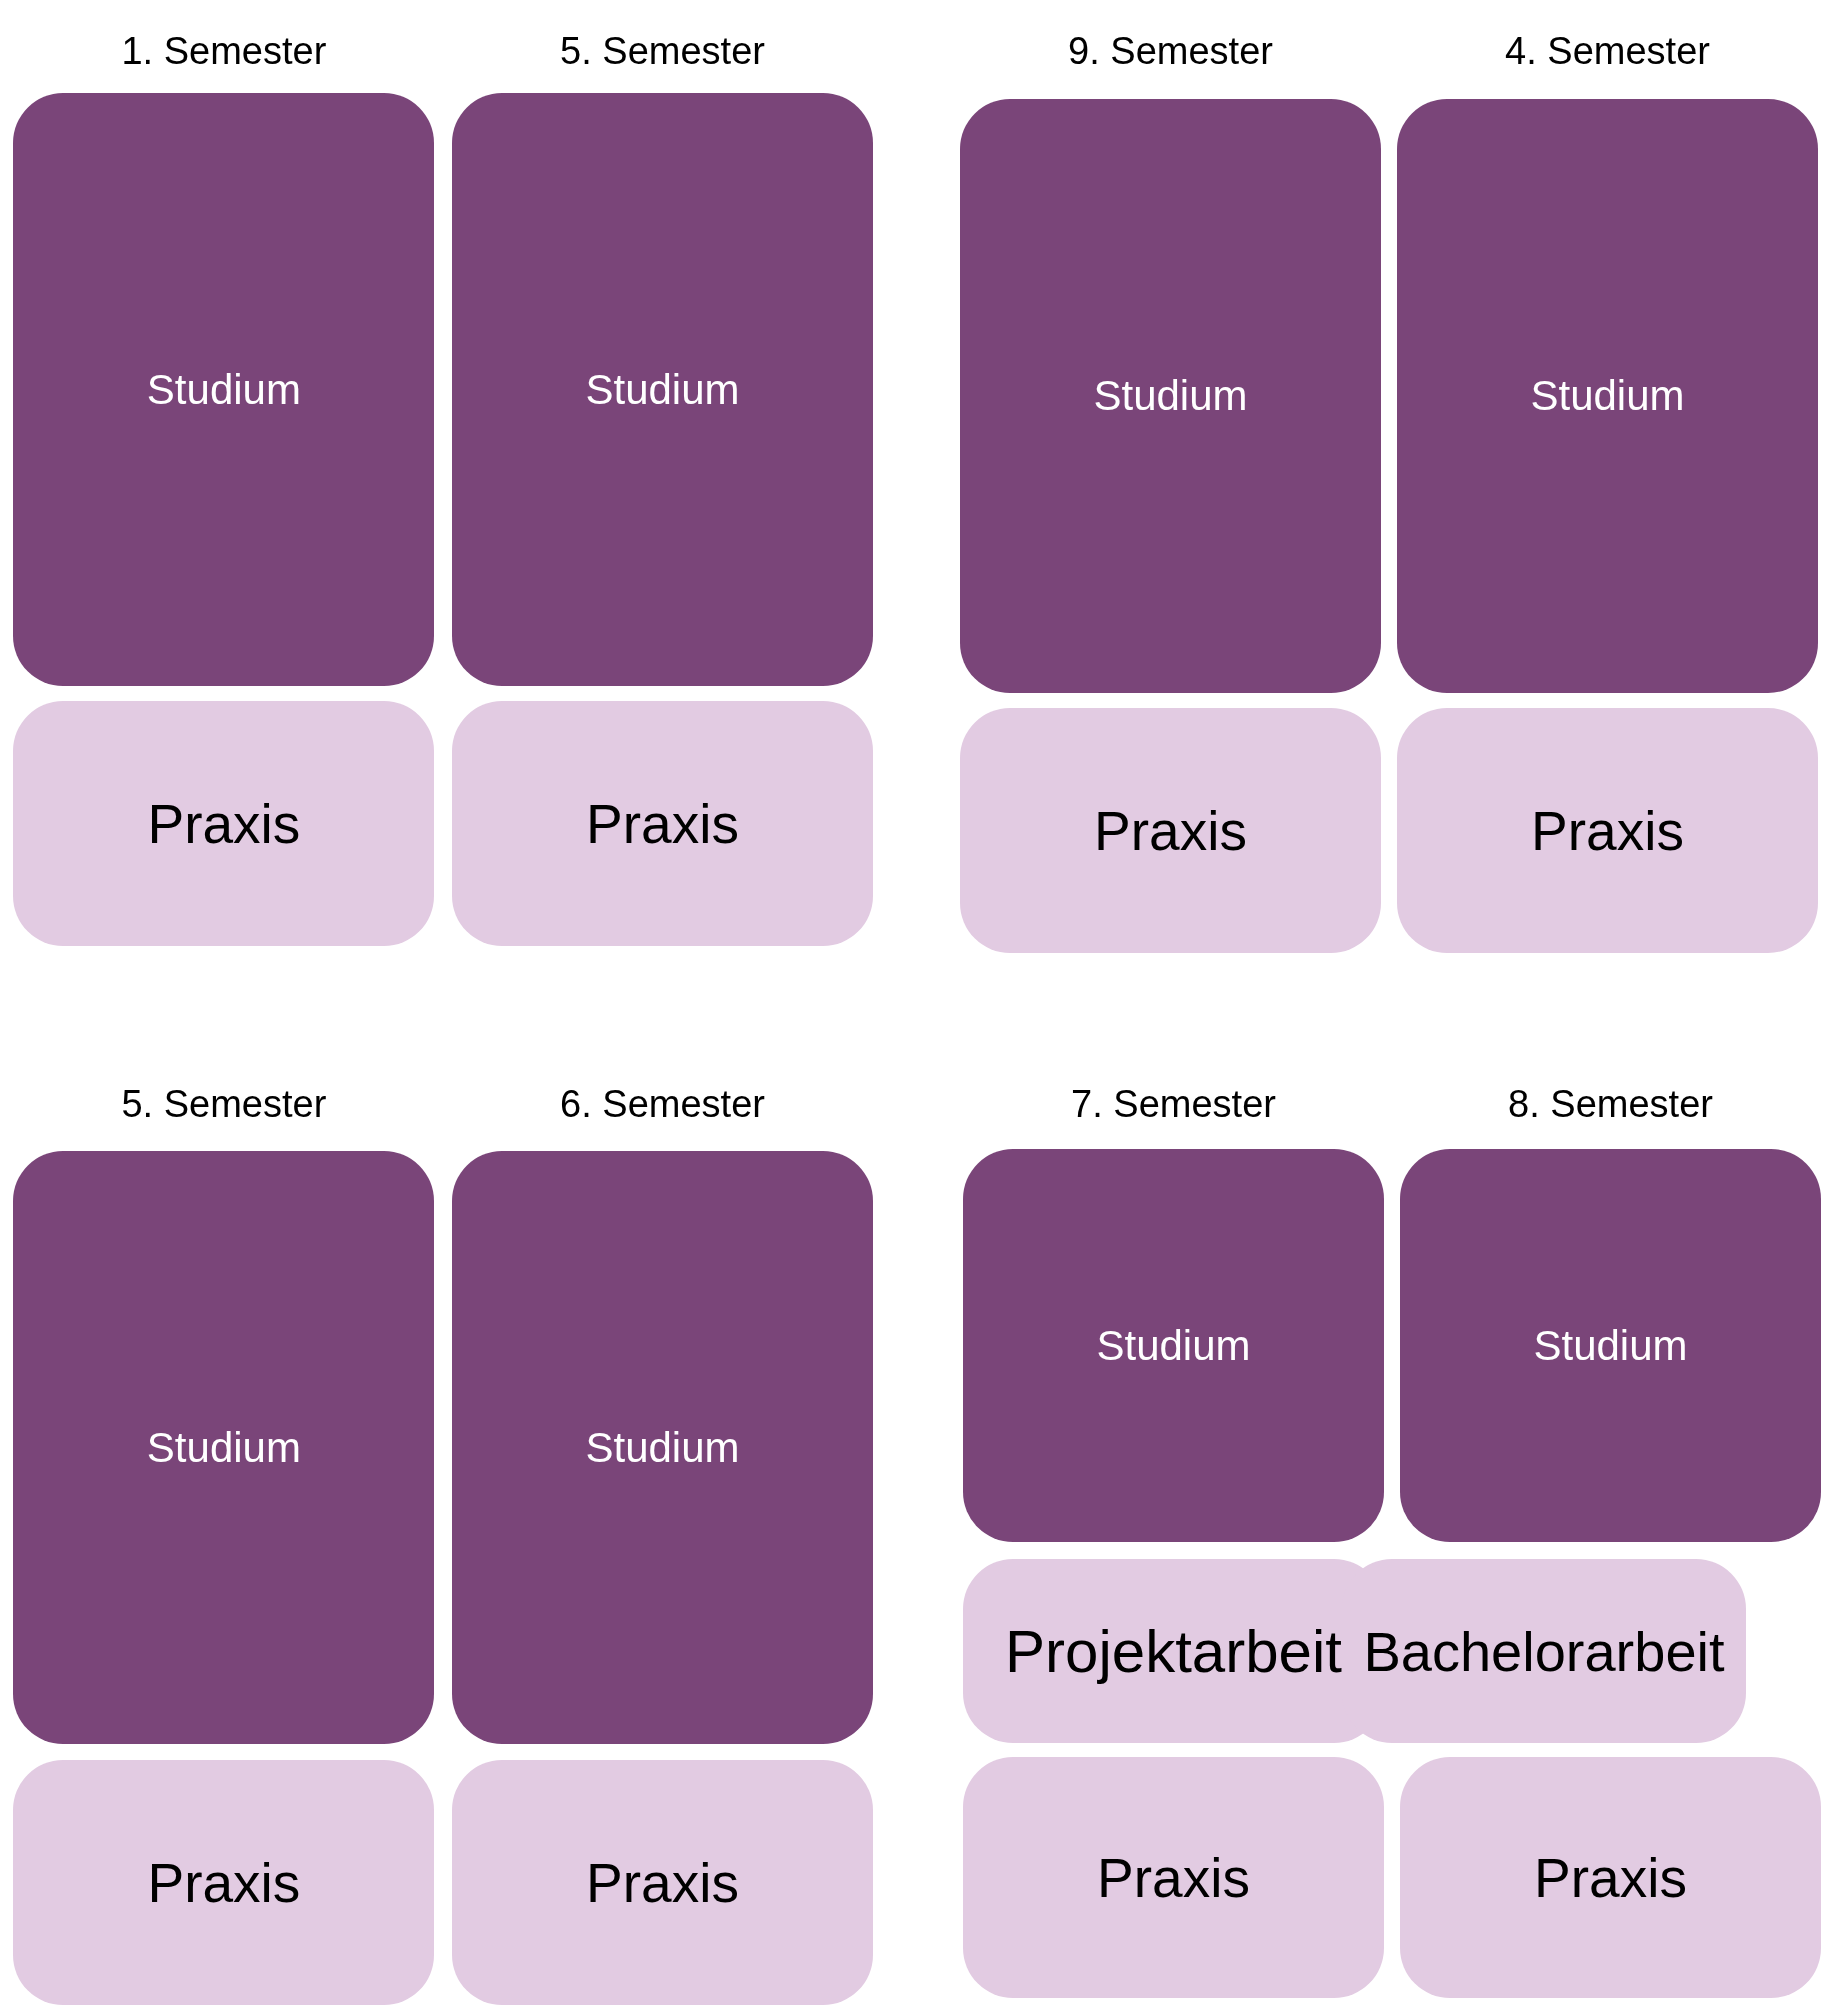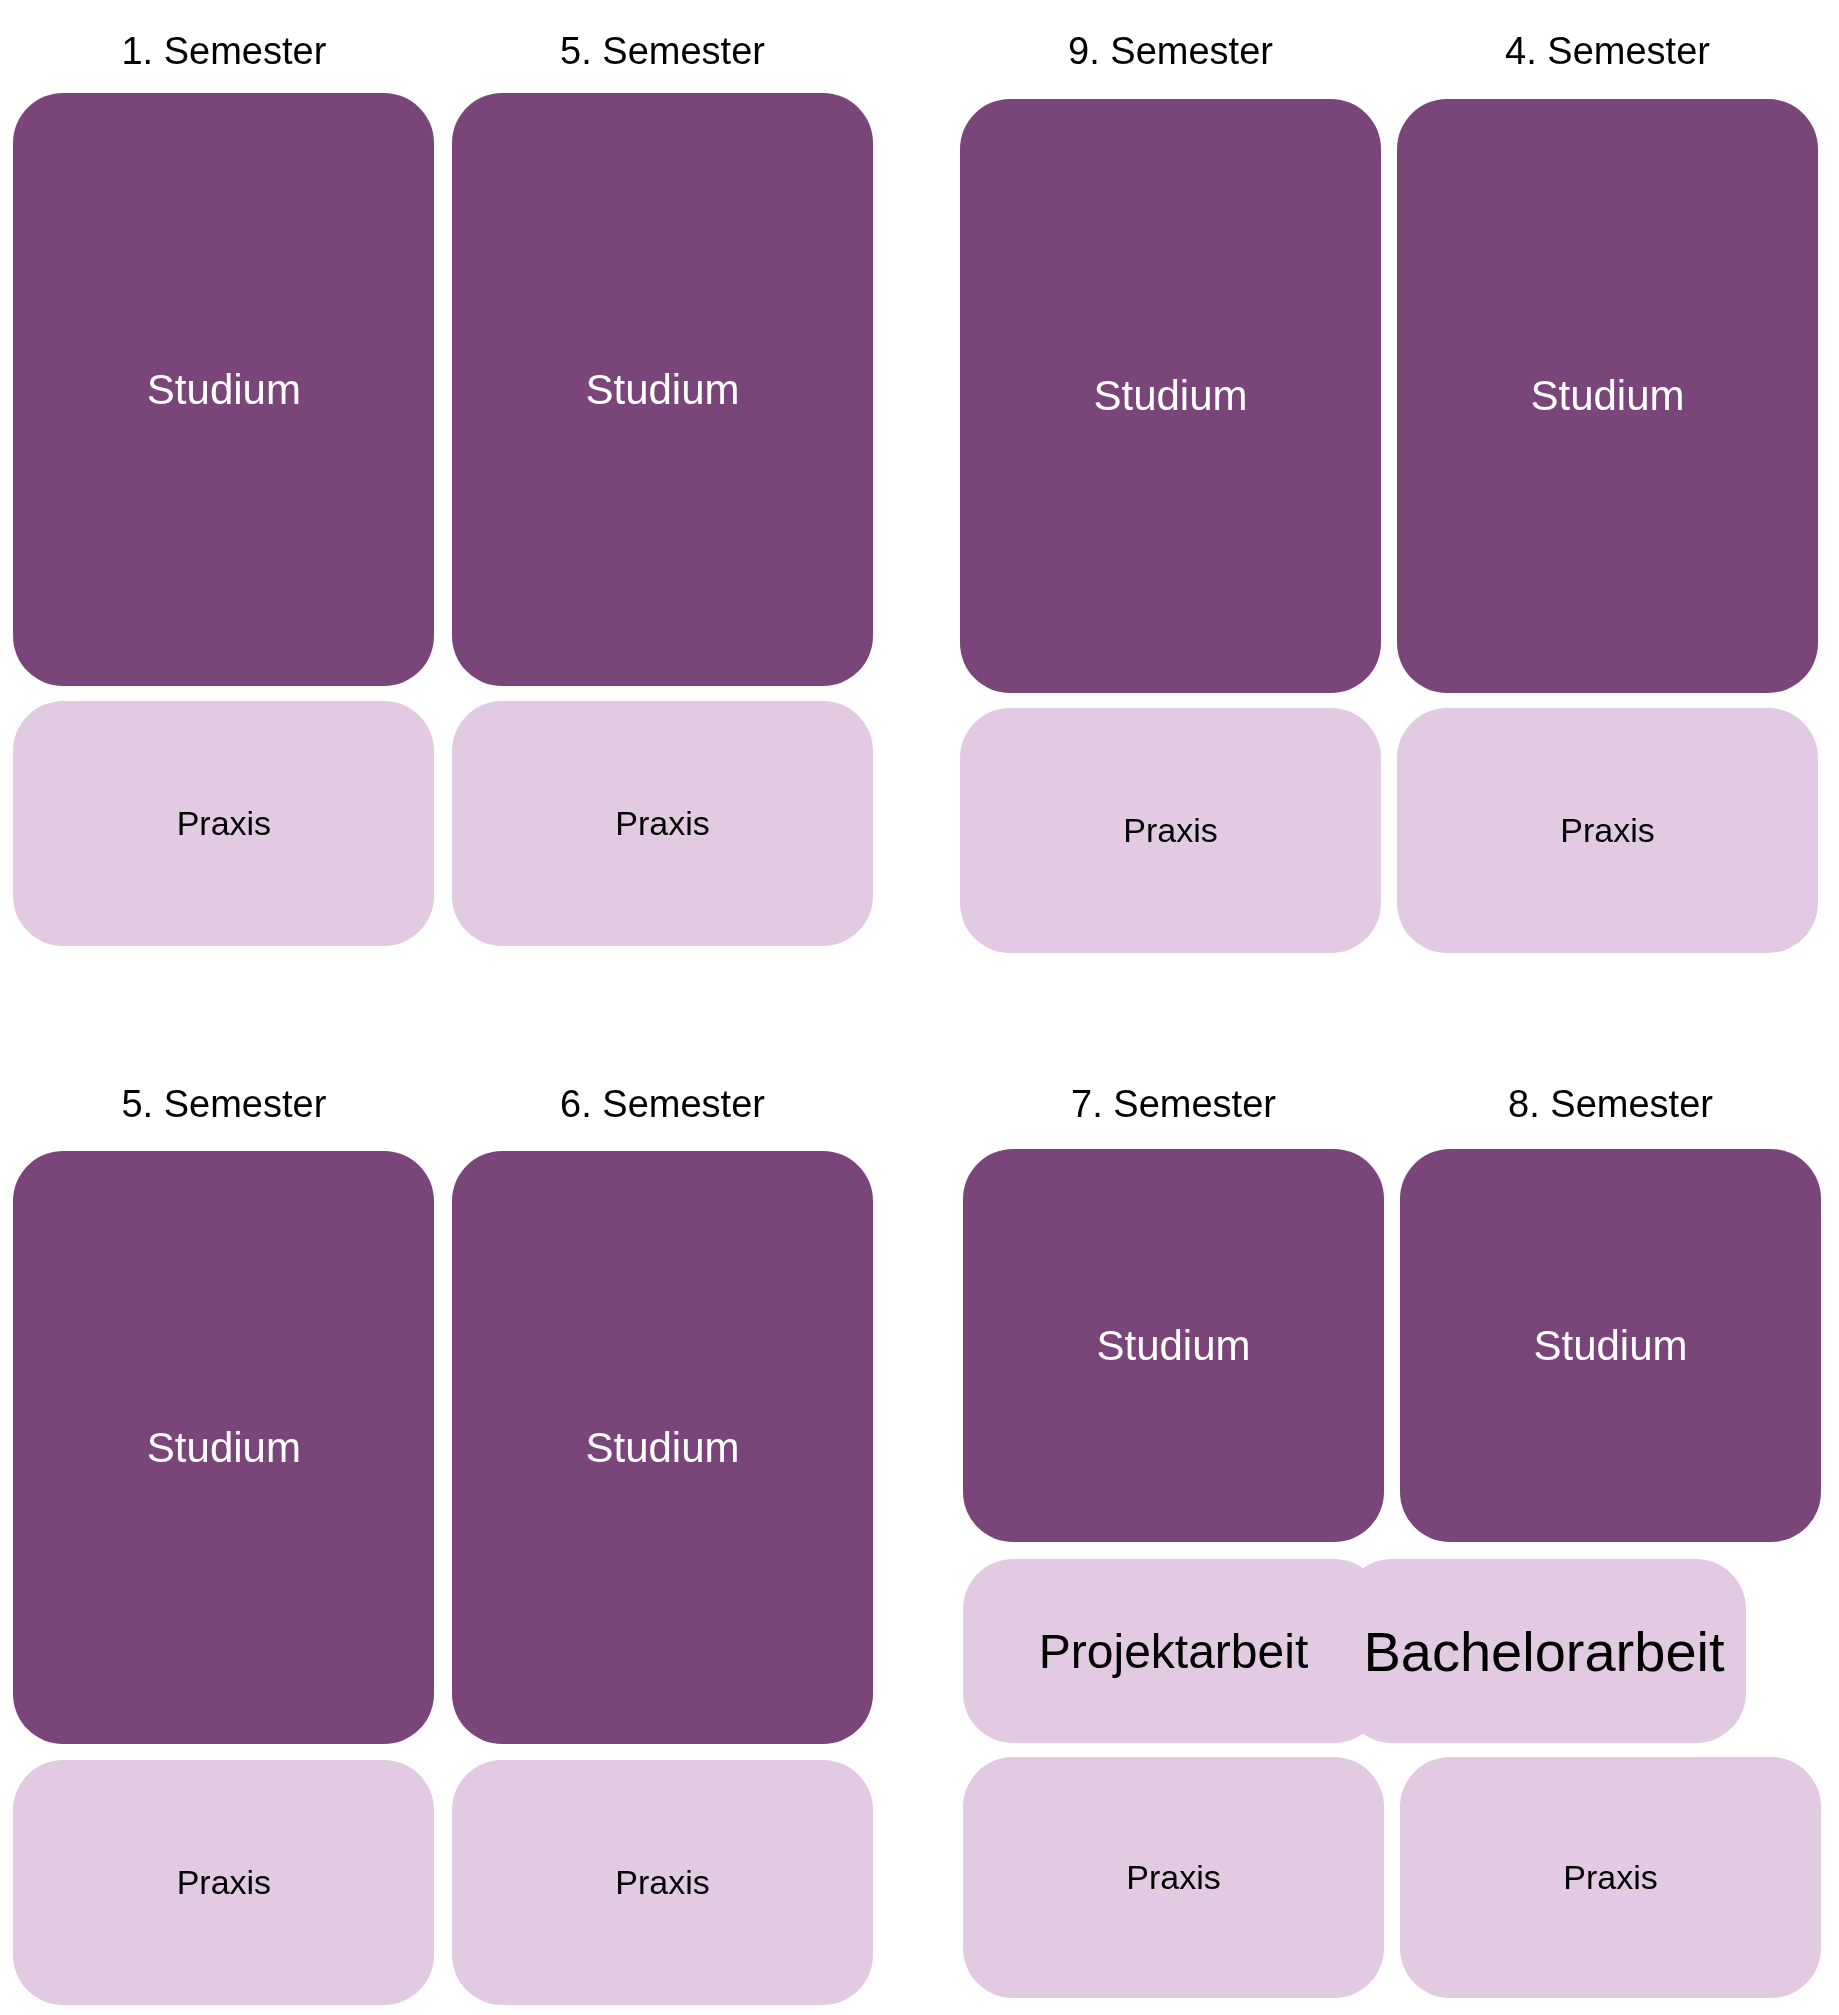--- a/index.html
+++ b/index.html
@@ -3,21 +3,21 @@
 <meta charset="utf-8">
 <style>
   html, body { margin:0; padding:0; background:#ffffff; }
   body { width:1839px; height:2016px; position:relative; overflow:hidden;
          font-family:"Liberation Sans", "DejaVu Sans", sans-serif; }
   .title { position:absolute; height:71px; line-height:71px; text-align:center;
            font-size:38px; color:#000; white-space:nowrap; letter-spacing:0px; }
   .box { position:absolute; border-radius:50px; display:flex; align-items:center;
          justify-content:center; box-sizing:border-box; white-space:nowrap; }
   .dark { background:#7a4579; color:#ffffff; font-size:42px; }
-  .light { background:#e2cbe2; color:#000000; font-size:34px; }
+  .light { background:#e2cbe2; color:#000000; font-size:55px; }
 </style>
 </head>
 <body>
 
 <div>
   <div class="title" style="left:13.4px;top:16px;width:421px;">1. Semester</div>
   <div class="box dark" style="left:13.4px;top:93px;width:421px;height:593px;">Studium</div>
   <div class="box light" style="left:13.4px;top:701px;width:421px;height:245px;">Praxis</div>
 </div>
 
@@ -47,21 +47,21 @@
 
 <div>
   <div class="title" style="left:452px;top:1069px;width:421px;">6. Semester</div>
   <div class="box dark" style="left:452px;top:1151px;width:421px;height:593px;">Studium</div>
   <div class="box light" style="left:452px;top:1760px;width:421px;height:245px;">Praxis</div>
 </div>
 
 <div>
   <div class="title" style="left:963px;top:1069px;width:421px;">7. Semester</div>
   <div class="box dark" style="left:963px;top:1149px;width:421px;height:393px;">Studium</div>
-  <div class="box light" style="left:963px;top:1559px;width:421px;height:184px;font-size:48px;">Projektarbeit</div>
+  <div class="box light" style="left:963px;top:1559px;width:421px;height:184px;font-size:60px;">Projektarbeit</div>
   <div class="box light" style="left:963px;top:1757px;width:421px;height:241px;">Praxis</div>
 </div>
 
 <div>
   <div class="title" style="left:1400px;top:1069px;width:421px;">8. Semester</div>
   <div class="box dark" style="left:1400px;top:1149px;width:421px;height:393px;">Studium</div>
   <div class="box light" style="left:1342px;top:1559px;width:404px;height:184px;font-size:56px;">Bachelorarbeit</div>
   <div class="box light" style="left:1400px;top:1757px;width:421px;height:241px;">Praxis</div>
 </div>
 

